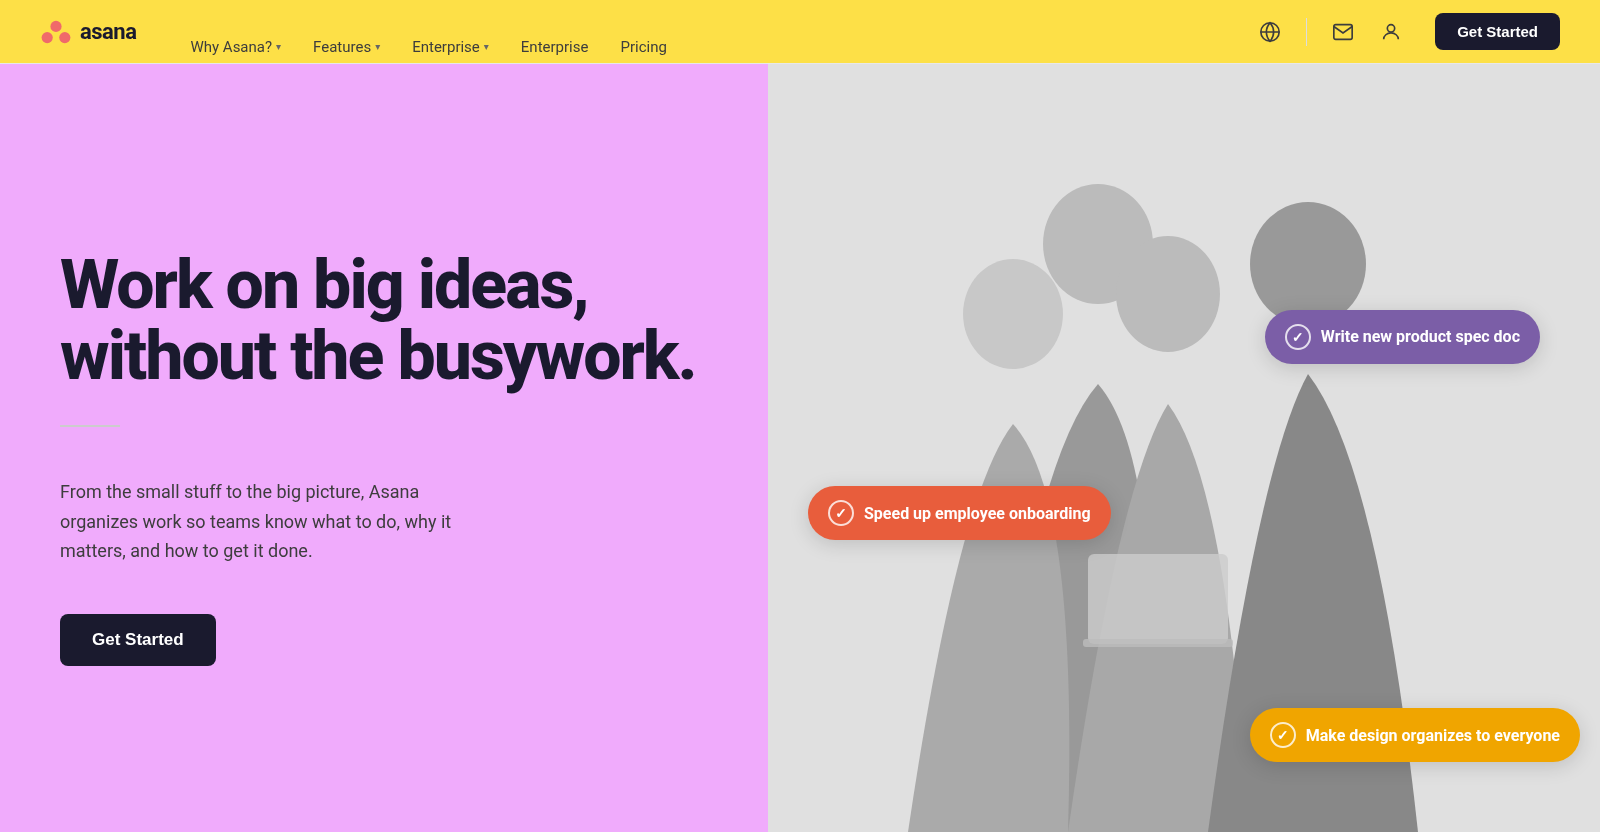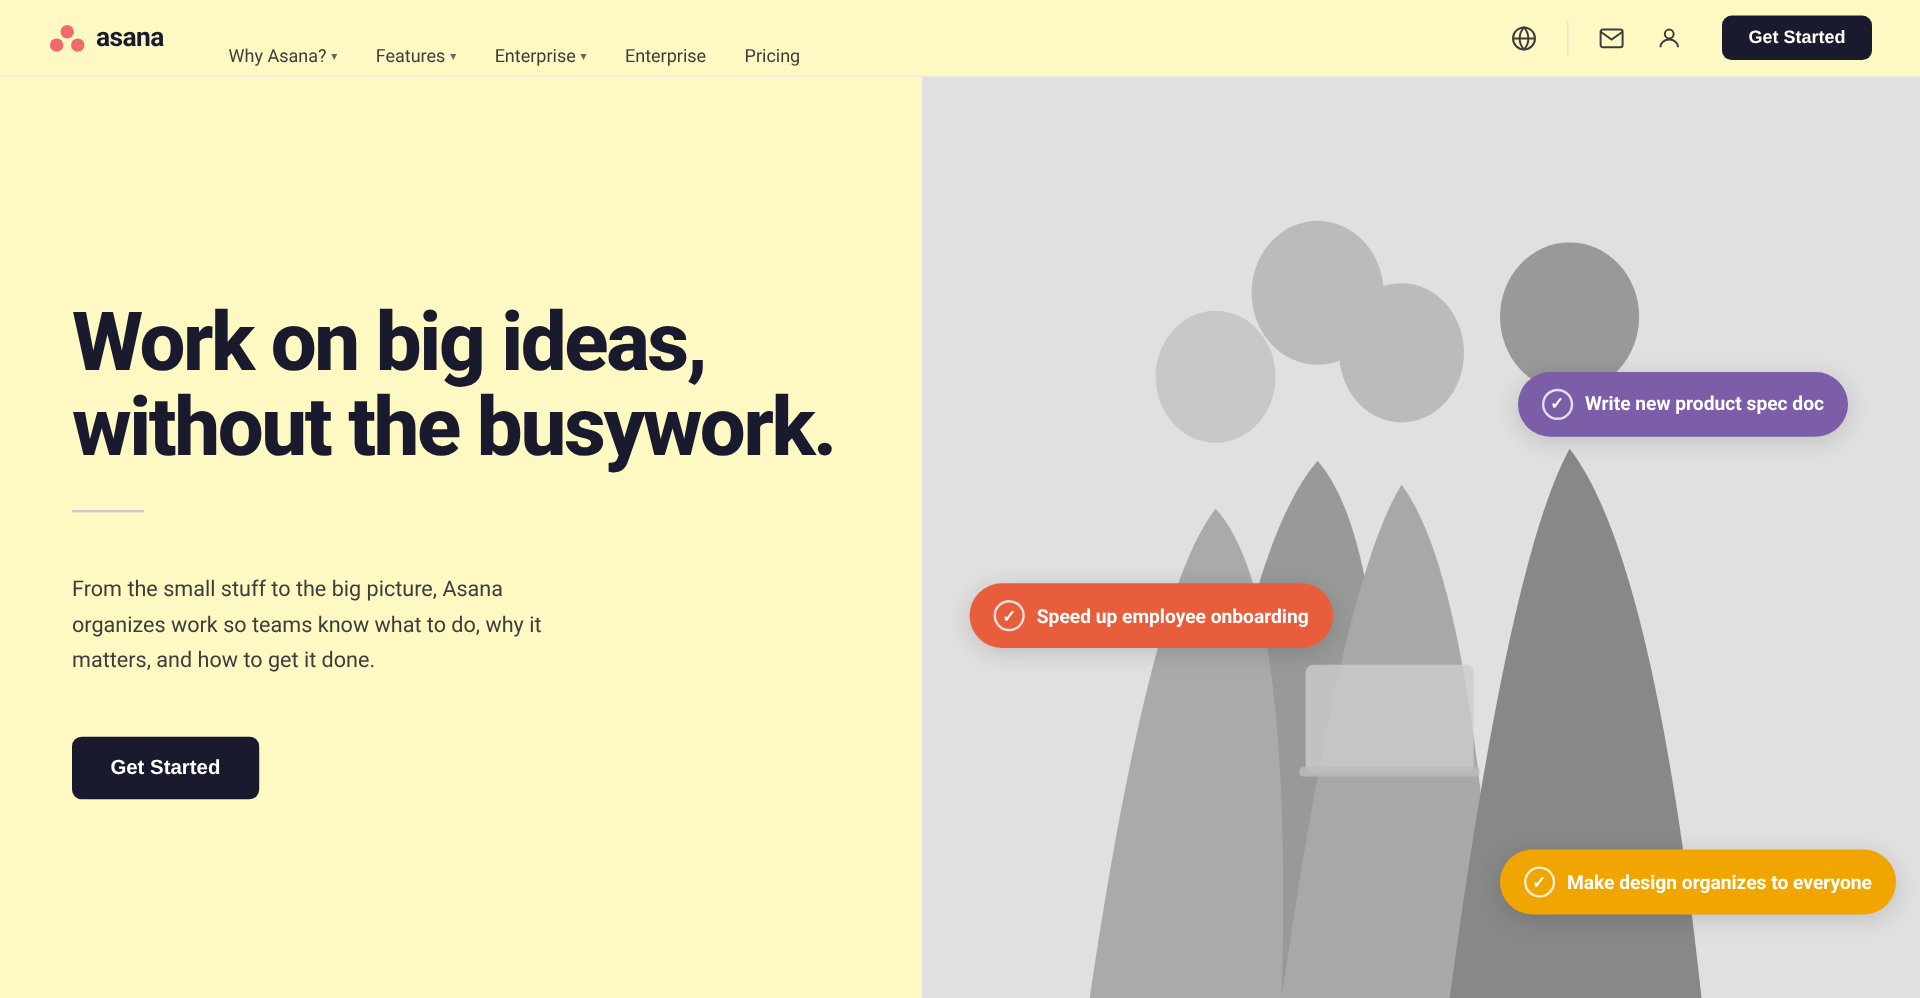--- a/index.html
+++ b/index.html
@@ -3,21 +3,21 @@
   <meta charset="utf-8">
   <style>
     * { margin: 0; padding: 0; box-sizing: border-box; }
     body { font-family: -apple-system, BlinkMacSystemFont, 'Segoe UI', Roboto, sans-serif; width: 1600px; height: 832px; overflow: hidden; background: #fff; }
 
     
     nav {
       display: flex; align-items: center;
       padding: 0 40px; height: 64px;
       border-bottom: 1px solid #e8e8e8;
-      position: relative; z-index: 10; background: #fef9c3;
+      position: relative; z-index: 10; background: #fde047;
     }
     .nav-logo { display: flex; align-items: center; gap: 8px; margin-right: 40px; text-decoration: none; }
     .logo-icon { width: 32px; height: 32px; }
     .logo-text { font-size: 22px; font-weight: 700; color: #1a1a2e; letter-spacing: -0.5px; }
     .nav-links { display: flex; align-items: center; gap: 4px; flex: 1; margin-top: 30px; }
     .nav-item {
       display: flex; align-items: center; gap: 4px;
       padding: 8px 14px; font-size: 15px; color: #3d3d3d;
       cursor: pointer; border-radius: 6px; text-decoration: none;
       white-space: nowrap;
@@ -38,21 +38,21 @@
     }
 
     
     .hero {
       display: flex; height: calc(832px - 64px);
       position: relative;
     }
     .hero-left {
       width: 48%; padding: 80px 60px 60px 60px;
       display: flex; flex-direction: column; justify-content: center;
-      background: #fef9c3;
+      background: #f0abfc;
     }
     .hero-headline {
       font-size: 68px; font-weight: 800; line-height: 1.05;
       color: #1a1a2e; letter-spacing: -2px; margin-bottom: 32px;
     }
     .hero-divider {
       width: 60px; height: 2px; background: #ccc;
       margin-bottom: 28px;
     }
     .hero-body {

